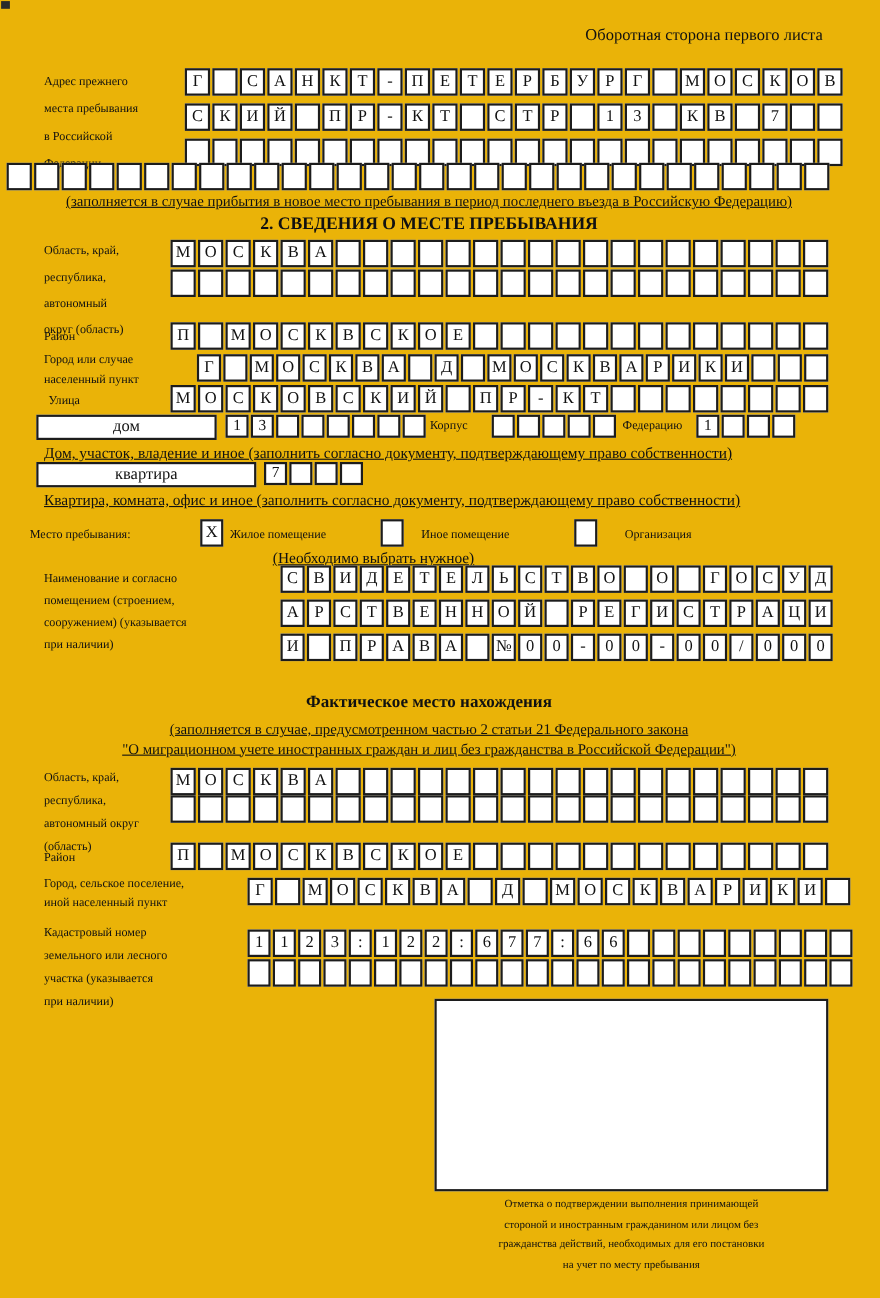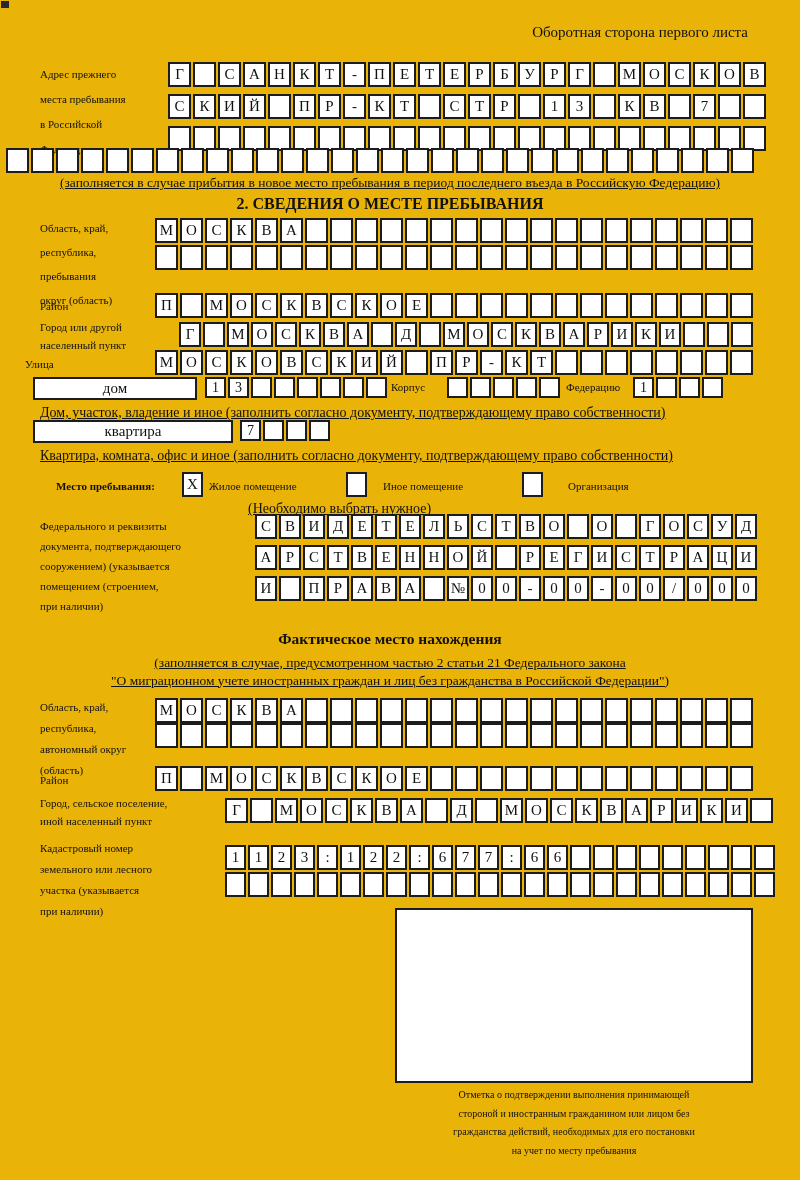--- a/index.html
+++ b/index.html
@@ -150,21 +150,21 @@
       <span class="cbox"></span>
       <span class="cbox"></span>
     </div>
   <div class="note center" style="top:174px;">(заполняется в случае прибытия в новое место пребывания в период последнего въезда в Российскую Федерацию)</div>
 
   <div class="heading center" style="top:195px;">2. СВЕДЕНИЯ О МЕСТЕ ПРЕБЫВАНИЯ</div>
 
   <div class="lbl" style="left:40px;top:216px;">
       <div class="tline">Область, край,</div>
       <div class="tline">республика,</div>
-      <div class="tline">пребывания</div>
+      <div class="tline">автономный</div>
       <div class="tline">округ (область)</div>
     </div>
   <div class="boxrow" style="left:155px;top:218px;">
       <span class="cbox">М</span>
       <span class="cbox">О</span>
       <span class="cbox">С</span>
       <span class="cbox">К</span>
       <span class="cbox">В</span>
       <span class="cbox">А</span>
       <span class="cbox"></span>
@@ -235,21 +235,21 @@
       <span class="cbox"></span>
       <span class="cbox"></span>
       <span class="cbox"></span>
       <span class="cbox"></span>
       <span class="cbox"></span>
       <span class="cbox"></span>
       <span class="cbox"></span>
     </div>
 
   <div class="lbl lh18" style="left:40px;top:318px;">
-      <div class="tline">Город или другой</div>
+      <div class="tline">Город или случае</div>
       <div class="tline">населенный пункт</div>
     </div>
   <div class="boxrow p24" style="left:179px;top:322px;">
       <span class="cbox">Г</span>
       <span class="cbox"></span>
       <span class="cbox">М</span>
       <span class="cbox">О</span>
       <span class="cbox">С</span>
       <span class="cbox">К</span>
       <span class="cbox">В</span>
@@ -265,21 +265,21 @@
       <span class="cbox">А</span>
       <span class="cbox">Р</span>
       <span class="cbox">И</span>
       <span class="cbox">К</span>
       <span class="cbox">И</span>
       <span class="cbox"></span>
       <span class="cbox"></span>
       <span class="cbox"></span>
     </div>
 
-  <div class="lbl" style="left:25px;top:352px;">Улица</div>
+  <div class="lbl" style="left:44px;top:352px;">Улица</div>
   <div class="boxrow" style="left:155px;top:350px;">
       <span class="cbox">М</span>
       <span class="cbox">О</span>
       <span class="cbox">С</span>
       <span class="cbox">К</span>
       <span class="cbox">О</span>
       <span class="cbox">В</span>
       <span class="cbox">С</span>
       <span class="cbox">К</span>
       <span class="cbox">И</span>
@@ -334,40 +334,39 @@
     <span>квартира</span>
   </div>
   <div class="boxrow p23 hs" style="left:240px;top:420px;">
       <span class="cbox">7</span>
       <span class="cbox"></span>
       <span class="cbox"></span>
       <span class="cbox"></span>
     </div>
   <div class="note" style="left:40px;top:447px;font-size:14px;">Квартира, комната, офис и иное (заполнить согласно документу, подтверждающему право собственности)</div>
 
-  <div class="lbl" style="left:56px;top:474px;font-weight:bold;">Место пребывания:</div>
+  <div class="lbl" style="left:27px;top:474px;">Место пребывания:</div>
   <div class="chk" style="left:182px;top:472px;">
     <span>X</span>
   </div>
   <div class="lbl" style="left:209px;top:474px;">Жилое помещение</div>
   <div class="chk" style="left:346px;top:472px;">
     <span></span>
   </div>
   <div class="lbl" style="left:383px;top:474px;">Иное помещение</div>
   <div class="chk" style="left:522px;top:472px;">
     <span></span>
   </div>
   <div class="lbl" style="left:568px;top:474px;">Организация</div>
   <div class="note" style="left:248px;top:500px;font-size:14px;">(Необходимо выбрать нужное)</div>
 
   <div class="lbl lh20" style="left:40px;top:516px;">
-      <div class="tline">Федерального и реквизиты</div>
-      <div class="tline">документа, подтверждающего</div>
+      <div class="tline">Наименование и согласно</div>
+      <div class="tline">помещением (строением,</div>
       <div class="tline">сооружением) (указывается</div>
-      <div class="tline">помещением (строением,</div>
       <div class="tline">при наличии)</div>
     </div>
   <div class="boxrow p24" style="left:255px;top:514px;">
       <span class="cbox">С</span>
       <span class="cbox">В</span>
       <span class="cbox">И</span>
       <span class="cbox">Д</span>
       <span class="cbox">Е</span>
       <span class="cbox">Т</span>
       <span class="cbox">Е</span>

